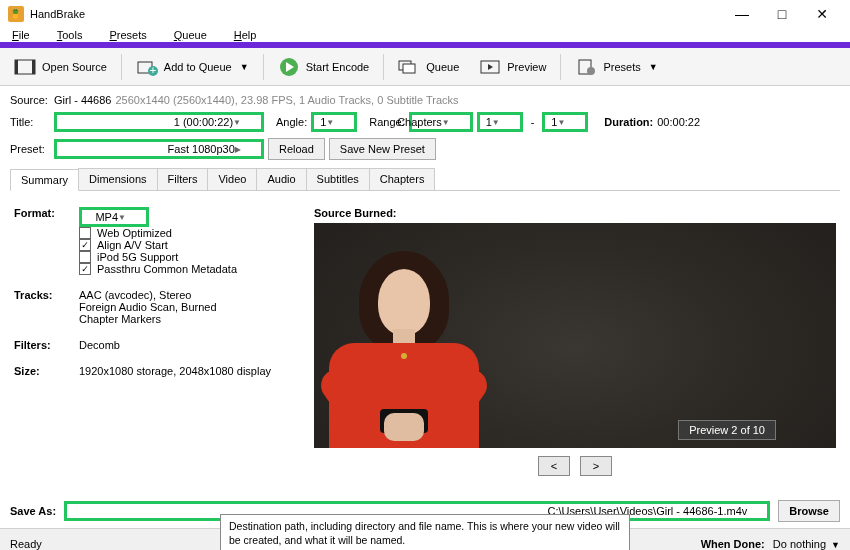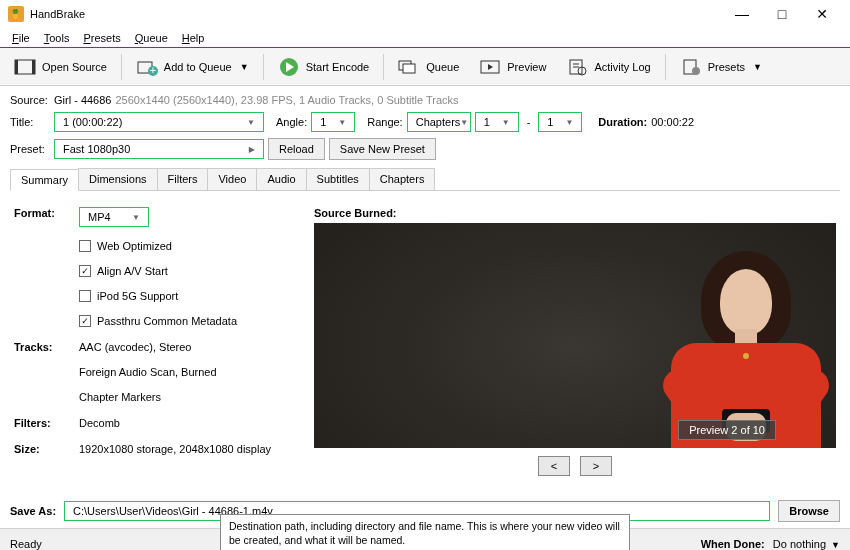--- a/index.html
+++ b/index.html
@@ -1,48 +1,48 @@
 <!DOCTYPE html>
 <html><head>
 <meta charset="utf-8">
 <style>
 *{box-sizing:border-box;margin:0;padding:0;font-family:"Segoe UI",Tahoma,sans-serif;font-size:11px;color:#000}
 body{background:#f0f0f0;width:850px;height:550px;overflow:hidden;display:flex;flex-direction:column}
 .titlebar{height:28px;background:#fff;display:flex;align-items:center;padding:0 8px}
 .titlebar .icon{width:16px;height:16px;background:#e8a030;border-radius:2px;margin-right:6px;display:flex;align-items:center;justify-content:center;font-size:9px}
 .titlebar .spacer{flex:1}
 .winbtn{width:40px;height:28px;display:flex;align-items:center;justify-content:center;font-size:14px}
-.menubar{height:20px;background:#fff;display:flex;align-items:center;padding:0 6px;gap:2px;border-bottom:1px solid #6d28d9}
+.menubar{height:20px;background:#fff;display:flex;align-items:center;padding:0 6px;gap:15px;border-bottom:6px solid #6d28d9}
 .menuitem{padding:2px 6px}
 .menuitem u{text-decoration:underline}
 .toolbar{height:38px;background:#f5f5f5;border-bottom:1px solid #d0d0d0;display:flex;align-items:center;padding:0 6px;gap:4px}
 .tbtn{display:flex;align-items:center;gap:6px;padding:4px 8px;border-radius:2px}
 .ticon{width:22px;height:20px;display:flex;align-items:center;justify-content:center}
 .sep{width:1px;height:26px;background:#d0d0d0;margin:0 2px}
 .dd{font-size:9px;margin-left:2px}
 .content{flex:1;background:#fff;padding:8px 10px;display:flex;flex-direction:column;gap:6px;overflow:hidden}
 .row{display:flex;align-items:center;gap:4px}
 .label{min-width:40px}
 .muted{color:#888}
-.select,.textbox{border:1px solid #22c55e;background:#fff;padding:2px 8px;height:20px;display:flex;align-items:center;justify-content:space-between}
+.select,.textbox{border:3px solid #22c55e;background:#fff;padding:2px 20px;height:20px;display:flex;align-items:center;justify-content:flex-end}
 .select .arrow{font-size:8px;color:#666}
 .btn{border:1px solid #aaa;background:#f0f0f0;padding:10px 10px;height:22px;display:flex;align-items:center}
 .dash{margin:0 4px}
 .tabs{display:flex;border-bottom:1px solid #ccc;margin-top:2px}
 .tab{padding:4px 10px;border:1px solid #ccc;border-bottom:none;background:#f3f3f3;margin-right:-1px}
 .tab.active{background:#fff;border-bottom:1px solid #fff;position:relative;top:1px}
 .tabbody{flex:1;display:flex;gap:20px;padding:10px 4px;overflow:hidden}
 .leftcol{width:280px;display:flex;flex-direction:column;gap:14px}
 .field{display:flex;gap:10px}
 .field .fl{width:55px;font-weight:bold}
-.field .fv{flex:1;display:flex;flex-direction:column;gap:13px}
+.field .fv{flex:1;display:flex;flex-direction:column;gap:0}
 .chk{display:flex;align-items:center;gap:6px}
 .chkbox{width:12px;height:12px;border:1px solid #666;display:flex;align-items:center;justify-content:center;font-size:9px}
 .preview{flex:1;display:flex;flex-direction:column}
-.preview-img{flex:1;background:#2a2a2a;position:relative;max-height:230px;overflow:hidden;display:flex;align-items:center;justify-content:flex-end}
+.preview-img{flex:1;background:#2a2a2a;position:relative;max-height:230px;overflow:hidden;display:flex;align-items:center;justify-content:flex-start}
 .preview-img .bg{position:absolute;inset:0;background:radial-gradient(ellipse 80% 110% at 50% 55%,#3a3632 0%,#2d2925 40%,#1f1c19 100%)}
 .person{position:relative;width:180px;height:230px}
 .hair{position:absolute;top:30px;left:50%;transform:translateX(-50%);width:90px;height:100px;background:#2b1810;border-radius:50% 50% 40% 40%}
 .face{position:absolute;top:48px;left:50%;transform:translateX(-50%);width:52px;height:66px;background:#e8c4a8;border-radius:50% 50% 45% 45%}
 .neck{position:absolute;top:108px;left:50%;transform:translateX(-50%);width:22px;height:20px;background:#e0bca0}
 .sweater{position:absolute;top:122px;left:50%;transform:translateX(-50%);width:150px;height:120px;background:#d6341e;border-radius:25px 25px 8px 8px}
 .arm{position:absolute;width:32px;height:70px;background:#d6341e;border-radius:16px}
 .arm.l{top:145px;left:18px;transform:rotate(-35deg)}
 .arm.r{top:145px;right:18px;transform:rotate(35deg)}
 .hands{position:absolute;bottom:10px;left:50%;transform:translateX(-50%);width:40px;height:28px;background:#e0bca0;border-radius:10px}
@@ -124,31 +124,20 @@
   </div>
   <div class="tbtn">
     <span class="ticon">
         <svg width="22" height="18">
           <rect x="2" y="3" width="18" height="12" fill="none" stroke="#333"></rect>
           <polygon points="9,6 9,12 14,9" fill="#333"></polygon>
         </svg>
       </span>
     <span>Preview</span>
   </div>
-  <div class="tbtn">
-    <span class="ticon">
-        <svg width="20" height="18">
-          <rect x="3" y="2" width="12" height="14" fill="none" stroke="#333"></rect>
-          <line x1="6" y1="6" x2="12" y2="6" stroke="#333"></line>
-          <line x1="6" y1="9" x2="12" y2="9" stroke="#333"></line>
-          <circle cx="15" cy="13" r="4" fill="none" stroke="#333"></circle>
-        </svg>
-      </span>
-    <span>Activity Log</span>
-  </div>
   <div class="sep"></div>
   <div class="tbtn">
     <span class="ticon">
         <svg width="20" height="18">
           <rect x="3" y="2" width="12" height="14" fill="none" stroke="#333"></rect>
           <circle cx="15" cy="13" r="4" fill="#888"></circle>
         </svg>
       </span>
     <span>Presets</span>
     <span class="dd">▼</span>

